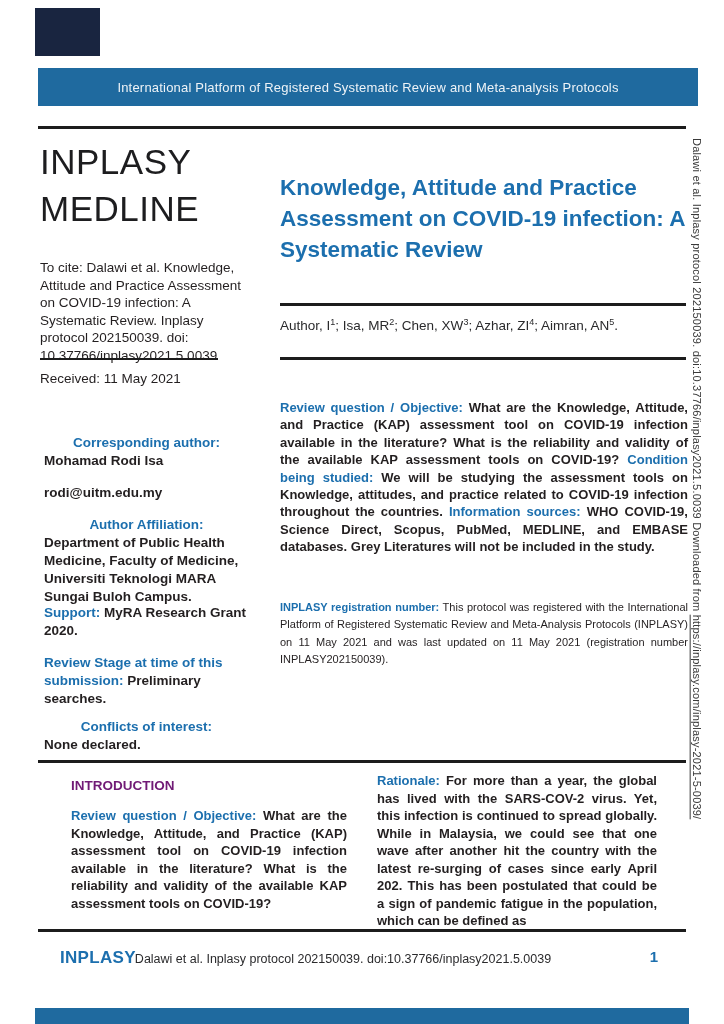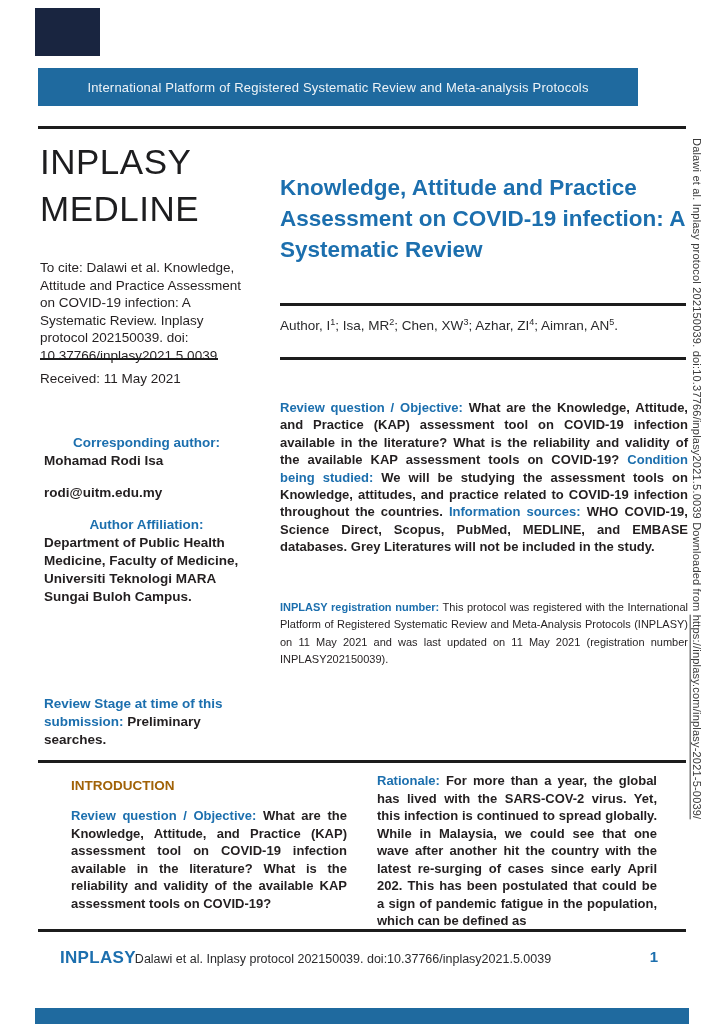--- a/index.html
+++ b/index.html
@@ -2,21 +2,21 @@
 <html><head>
 <meta charset="utf-8">
 <style>
   * { margin:0; padding:0; box-sizing:border-box; }
   html,body { background:#ffffff; }
   body { font-family:"Liberation Sans","DejaVu Sans",sans-serif; color:#231f20; }
   .page { position:relative; width:724px; height:1024px; background:#fff; overflow:hidden; }
 
   .logo-square { position:absolute; left:35px; top:8px; width:65px; height:48px; background:#192540; }
 
-  .banner { position:absolute; left:38px; top:68px; width:600px; height:38px; background:#1f6a9f;
+  .banner { position:absolute; left:38px; top:68px; width:660px; height:38px; background:#1f6a9f;
             display:flex; align-items:center; justify-content:center; }
   .banner span { color:#eef3f7; font-size:13px; letter-spacing:.2px; }
 
   .rule { position:absolute; background:#1c1c1c; }
   .rule-top      { left:38px;  top:126px; width:648px; height:3px; }
   .rule-cite     { left:40px;  top:358px; width:178px; height:2px; }
   .rule-title    { left:280px; top:303px; width:406px; height:2.5px; }
   .rule-authors  { left:280px; top:357px; width:406px; height:2.5px; }
   .rule-section  { left:38px;  top:760px; width:648px; height:2.5px; }
   .rule-footer   { left:38px;  top:929px; width:648px; height:3px; }
@@ -26,38 +26,38 @@
 
   .leftcol { position:absolute; left:40px; width:208px; font-size:13.5px; line-height:17.5px; }
   .cite     { top:259px; }
   .received { top:370px; }
   .published{ top:402px; }
   .lc-block { position:absolute; left:44px; width:205px; font-size:13.5px; line-height:18px; font-weight:bold; }
   .corr     { top:434px; }
   .email    { top:484px; }
   .affil    { top:516px; }
   .support  { top:604px; }
-  .stage    { top:654px;margin-top:41px; }
+  .stage    { top:654px; }
   .conflicts{ top:718px; }
   .blue { color:#1c6fae;text-align:center; }
   .bluebold { color:#1c6fae; font-weight:bold; }
 
   .title { position:absolute; left:280px; top:172px; width:412px; font-size:22.5px; line-height:31px;
            font-weight:bold; color:#1c6fae; }
   .authors { position:absolute; left:280px; top:318px; width:408px; font-size:13.5px; color:#2a2a2c; }
   .authors sup { font-size:9px; vertical-align:super; line-height:0; }
 
   .abstract { position:absolute; left:280px; top:399px; width:408px; font-size:13px; line-height:17.4px;
               font-weight:bold; text-align:justify; }
   .registration { position:absolute; left:280px; top:599px; width:408px; font-size:11px; line-height:17.4px;
                   font-weight:normal; text-align:justify; }
 
   .intro-left  { position:absolute; left:71px;  top:778px; width:276px; }
   .intro-right { position:absolute; left:377px; top:772px; width:280px; }
-  .intro-head { color:#a16207; font-weight:bold; font-size:13.5px; margin-bottom:14px; }
+  .intro-head { color:#701a75; font-weight:bold; font-size:13.5px; margin-bottom:14px; }
   .intro-para { font-size:13px; line-height:17.5px; font-weight:bold; text-align:justify; }
 
   .footer-brand { position:absolute; left:60px; top:948px; font-size:17px; font-weight:bold;
                   color:#1c6fae; letter-spacing:.3px; }
   .footer-cite  { position:absolute; left:38px; top:952px; width:610px; text-align:center;
                   font-size:12.5px; color:#2a2a2c; }
   .page-num { position:absolute; left:628px; top:948px; width:30px; text-align:right;
               font-size:15px; font-weight:bold; color:#1c6fae; }
 
   .bottom-bar { position:absolute; left:35px; top:1008px; width:654px; height:16px; background:#1f6a9f; }
@@ -94,26 +94,34 @@
     <div>Mohamad Rodi Isa</div>
   </div>
 
   <div class="lc-block email">rodi@uitm.edu.my</div>
 
   <div class="lc-block affil">
     <div class="blue">Author Affiliation:</div>
     <div>Department of Public Health Medicine, Faculty of Medicine, Universiti Teknologi MARA Sungai Buloh Campus.</div>
   </div>
 
+  <div class="lc-block support">
+    <span class="blue">Support:</span>
+    <span>MyRA Research Grant 2020.</span>
+  </div>
 
   <div class="lc-block stage">
     <span class="blue">Review Stage at time of this submission:</span>
     <span>Preliminary searches.</span>
   </div>
 
+  <div class="lc-block conflicts">
+    <div class="blue">Conflicts of interest:</div>
+    <div>None declared.</div>
+  </div>
 
   <h1 class="title">Knowledge, Attitude and Practice Assessment on COVID-19 infection: A Systematic Review</h1>
   <div class="rule rule-title"></div>
 
   <div class="authors">
     <span>Author, I</span><sup>1</sup><span>; Isa, MR</span><sup>2</sup><span>; Chen, XW</span><sup>3</sup><span>; Azhar, ZI</span><sup>4</sup><span>; Aimran, AN</span><sup>5</sup><span>.</span>
   </div>
   <div class="rule rule-authors"></div>
 
   <div class="abstract">

